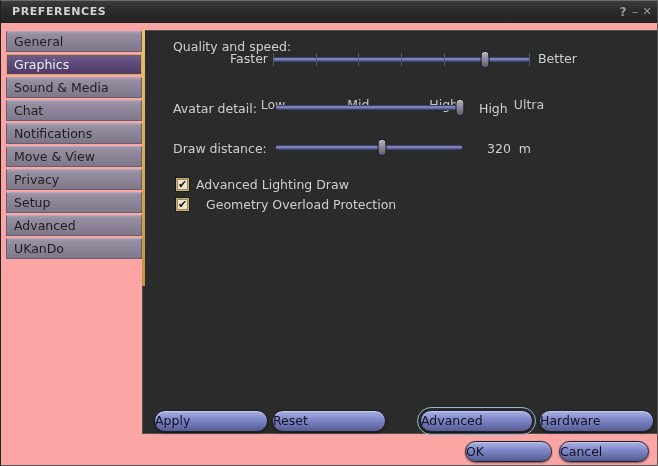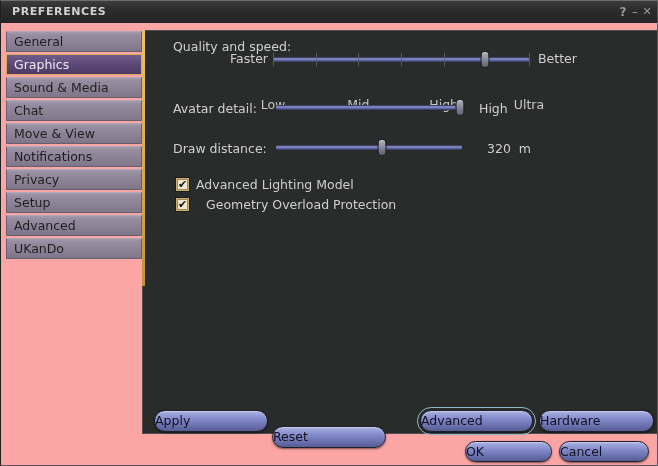--- a/index.html
+++ b/index.html
@@ -107,22 +107,22 @@
     <span class="tb-icon tb-help">?</span>
     <span class="tb-icon tb-min">–</span>
     <span class="tb-icon tb-close">✕</span>
   </div>
 
   <div class="tabs">
     <div class="tab">General</div>
     <div class="tab selected">Graphics</div>
     <div class="tab">Sound &amp; Media</div>
     <div class="tab">Chat</div>
+    <div class="tab">Notifications</div>
     <div class="tab">Move &amp; View</div>
-    <div class="tab">Notifications</div>
     <div class="tab">Privacy</div>
     <div class="tab">Setup</div>
     <div class="tab">Advanced</div>
     <div class="tab">UKanDo</div>
   </div>
 
   <div class="accent-strip"></div>
 
   <div class="panel">
 
@@ -154,28 +154,28 @@
 
     <div class="lbl" style="left:30px;top:110px;">Draw distance:</div>
     <div class="slider-track" style="left:133px;top:114px;width:186px;">
       <div class="thumb" style="left: 57%;"></div>
     </div>
     <div class="lbl" style="left:344px;top:110px;">320  m</div>
 
     <div class="checkbox" style="left:33px;top:147px;">
       <span>✔</span>
     </div>
-    <div class="lbl" style="left:53px;top:146px;">Advanced Lighting Model</div>
+    <div class="lbl" style="left:53px;top:146px;">Advanced Lighting Draw</div>
     <div class="checkbox" style="left:33px;top:167px;">
       <span>✔</span>
     </div>
     <div class="lbl" style="left:63px;top:166px;">Geometry Overload Protection</div>
 
     <div class="btn" style="left:11px;top:379px;width:114px;">Apply</div>
-    <div class="btn" style="left:129px;top:395px;width:114px;">Reset</div>
+    <div class="btn" style="left:129px;top:379px;width:114px;">Reset</div>
     <div class="btn focused" style="left:277px;top:379px;width:113px;">Advanced</div>
     <div class="btn" style="left:396px;top:379px;width:115px;">Hardware</div>
   </div>
 
   <div class="btn" style="left:464px;top:440px;width:87px;height:21px;">OK</div>
   <div class="btn" style="left:558px;top:440px;width:90px;height:21px;">Cancel</div>
 
 </div>
 
 </body></html>

